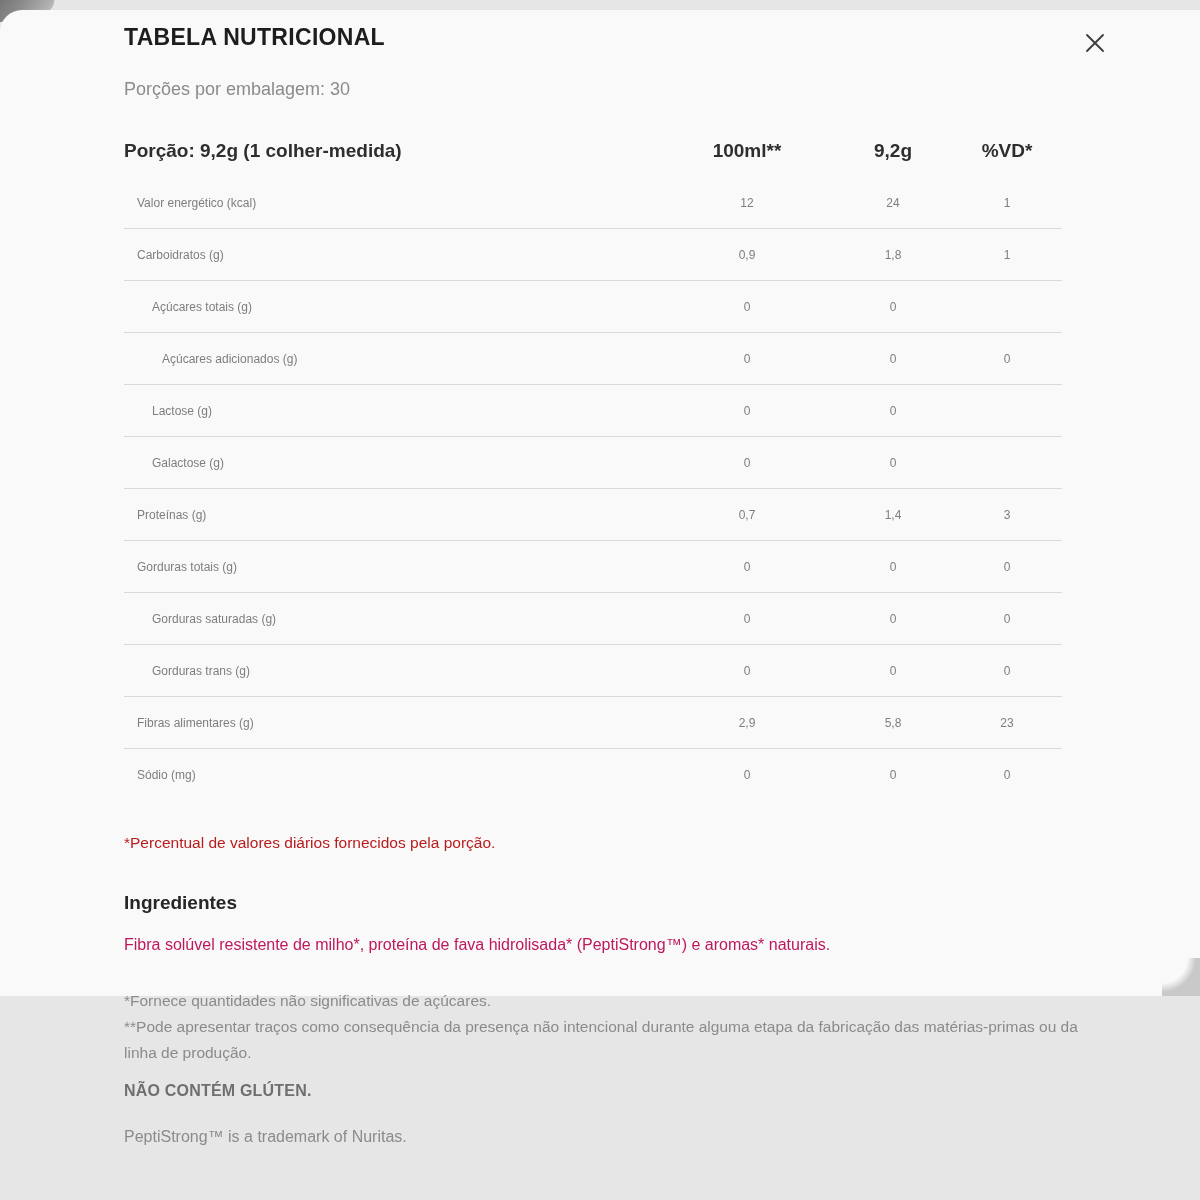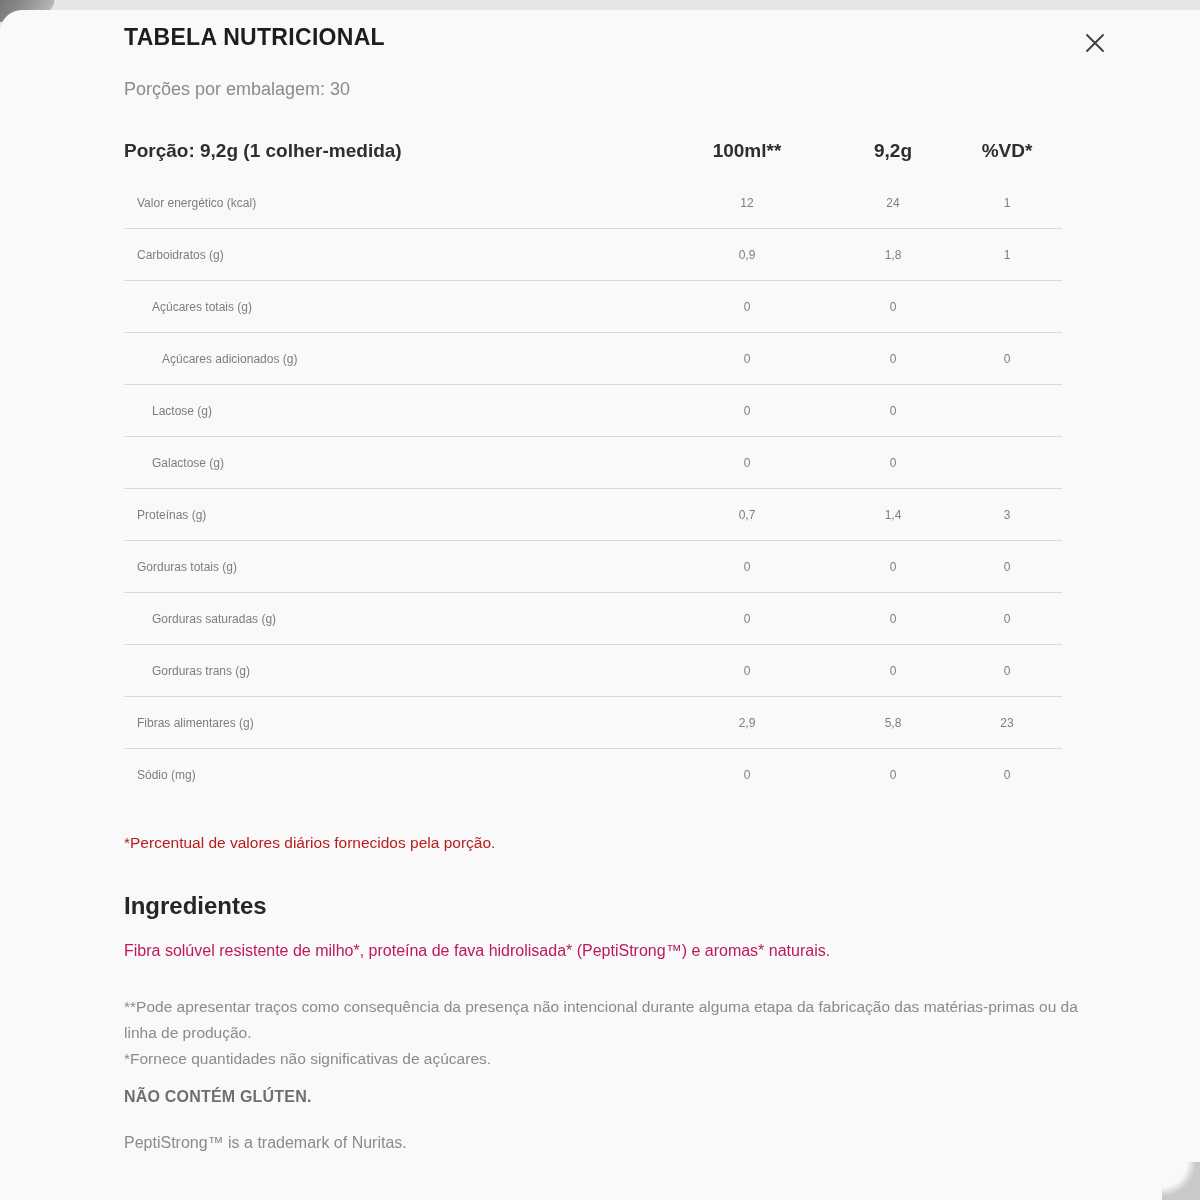--- a/index.html
+++ b/index.html
@@ -10,21 +10,21 @@
     overflow:hidden; position:relative;
   }
   .corner-blob {
     position:absolute; top:-18px; left:-16px;
     width:70px; height:36px;
     background:linear-gradient(135deg,#5e5e5e 0%,#8a8a8a 55%,#c2c2c2 100%);
     border-radius:14px; transform:rotate(-11deg);
   }
   .modal {
     position:absolute; top:10px; left:0;
-    width:1200px; height:1190px;
+    width:1200px; height:986px;
     background:#f9f9f9;
     border-top-left-radius:22px;
     box-sizing:border-box;
   }
   .corner-br {
     position:absolute; right:0; bottom:0; width:38px; height:38px;
     background:radial-gradient(circle at 0 0, rgba(0,0,0,0) 25px, #c9c9c9 34px);
   }
   .close-btn {
     position:absolute; top:19px; right:91px;
@@ -53,21 +53,21 @@
     height:51px;
     border-bottom:1px solid #d9d9d9;
     font-size:12px; color:#7e7e7e;
   }
   .trow:last-child { border-bottom:none; }
   .tcell.num, .thead .num { text-align:center; }
   .trow.indent-0 .label { padding-left:13px; }
   .trow.indent-1 .label { padding-left:28px; }
   .trow.indent-2 .label { padding-left:38px; }
   .footnotes { margin-top:30px; font-size:15.5px; color:#b91c1c; line-height:26px; }
-  .ing-heading { margin-top:36px; font-size:24px; font-weight:bold; color:#262626; }
+  .ing-heading { margin-top:36px; font-size:19px; font-weight:bold; color:#262626; }
   .ing-text { margin-top:22px; font-size:16px; color:#be185d; }
   .allergens { margin-top:30px; font-size:16px; font-weight:bold; color:#7b7b7b; letter-spacing:.2px; }
   .notes { margin-top:34px; font-size:15.5px; color:#8b8b8b; line-height:26px; width:975px; }
   .gluten { margin-top:16px; font-size:16px; font-weight:bold; color:#6f6f6f; letter-spacing:.2px; }
   .trademark { margin-top:28px; font-size:16px; color:#8b8b8b; }
 </style>
 </head>
 <body>
 
 <div class="corner-blob"></div>
@@ -169,22 +169,22 @@
     </div>
 
     <div class="footnotes">
       <div>*Percentual de valores diários fornecidos pela porção.</div>
     </div>
 
     <div class="ing-heading">Ingredientes</div>
     <div class="ing-text">Fibra solúvel resistente de milho*, proteína de fava hidrolisada* (PeptiStrong™) e aromas* naturais.</div>
 
     <div class="notes">
+      <div>*Fornece quantidades não significativas de açúcares.</div>
       <div>**Pode apresentar traços como consequência da presença não intencional durante alguma etapa da fabricação das matérias-primas ou da linha de produção.</div>
-      <div>*Fornece quantidades não significativas de açúcares.</div>
     </div>
 
     <div class="gluten">NÃO CONTÉM GLÚTEN.</div>
     <div class="trademark">PeptiStrong™ is a trademark of Nuritas.</div>
 
   </div>
 
   <div class="corner-br"></div>
 </div>
 

